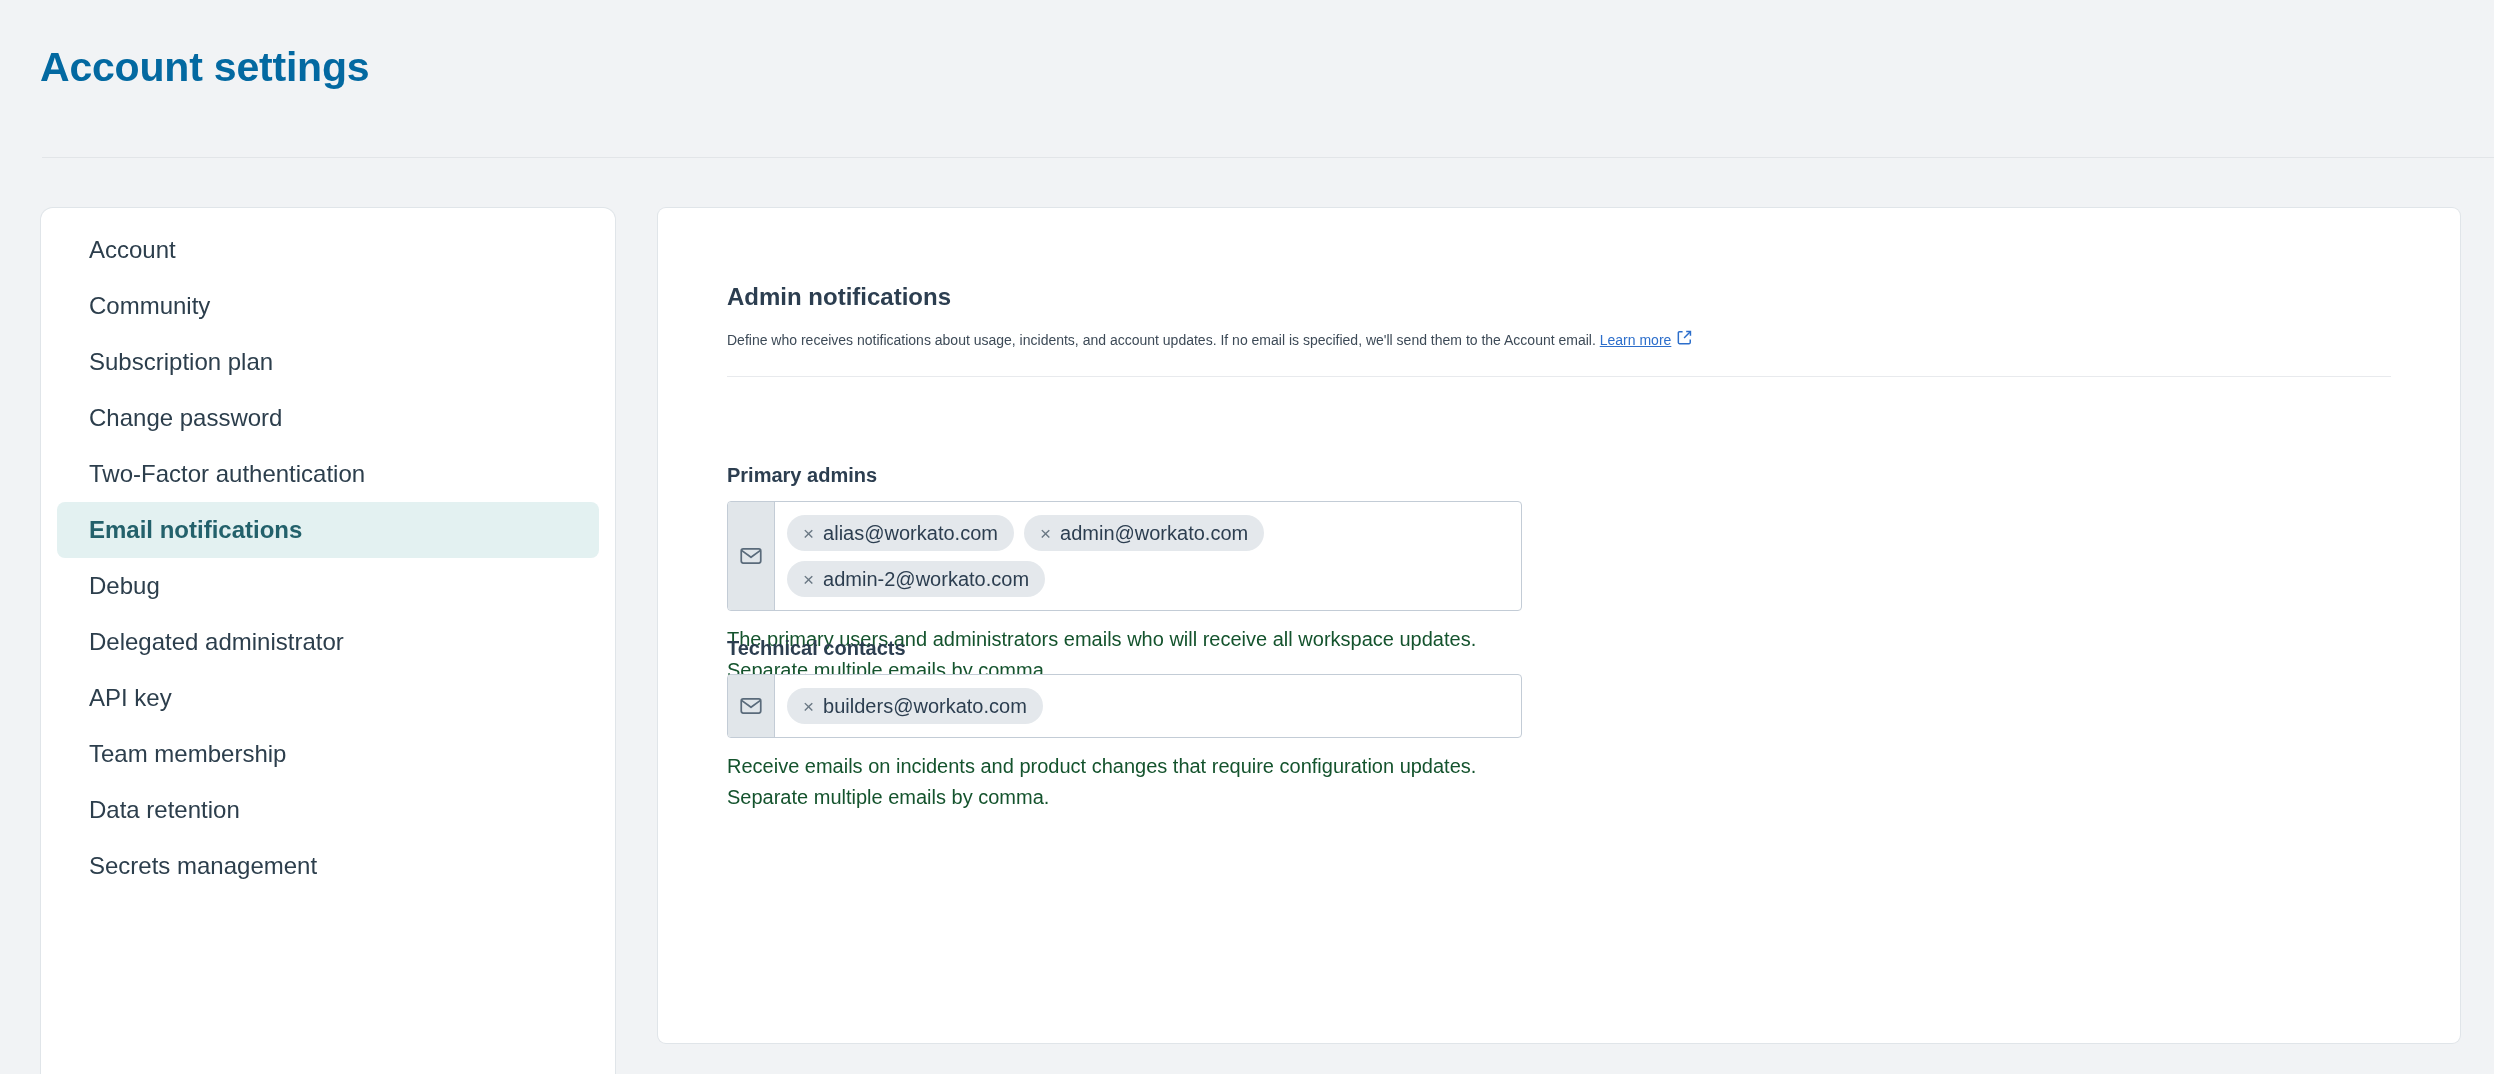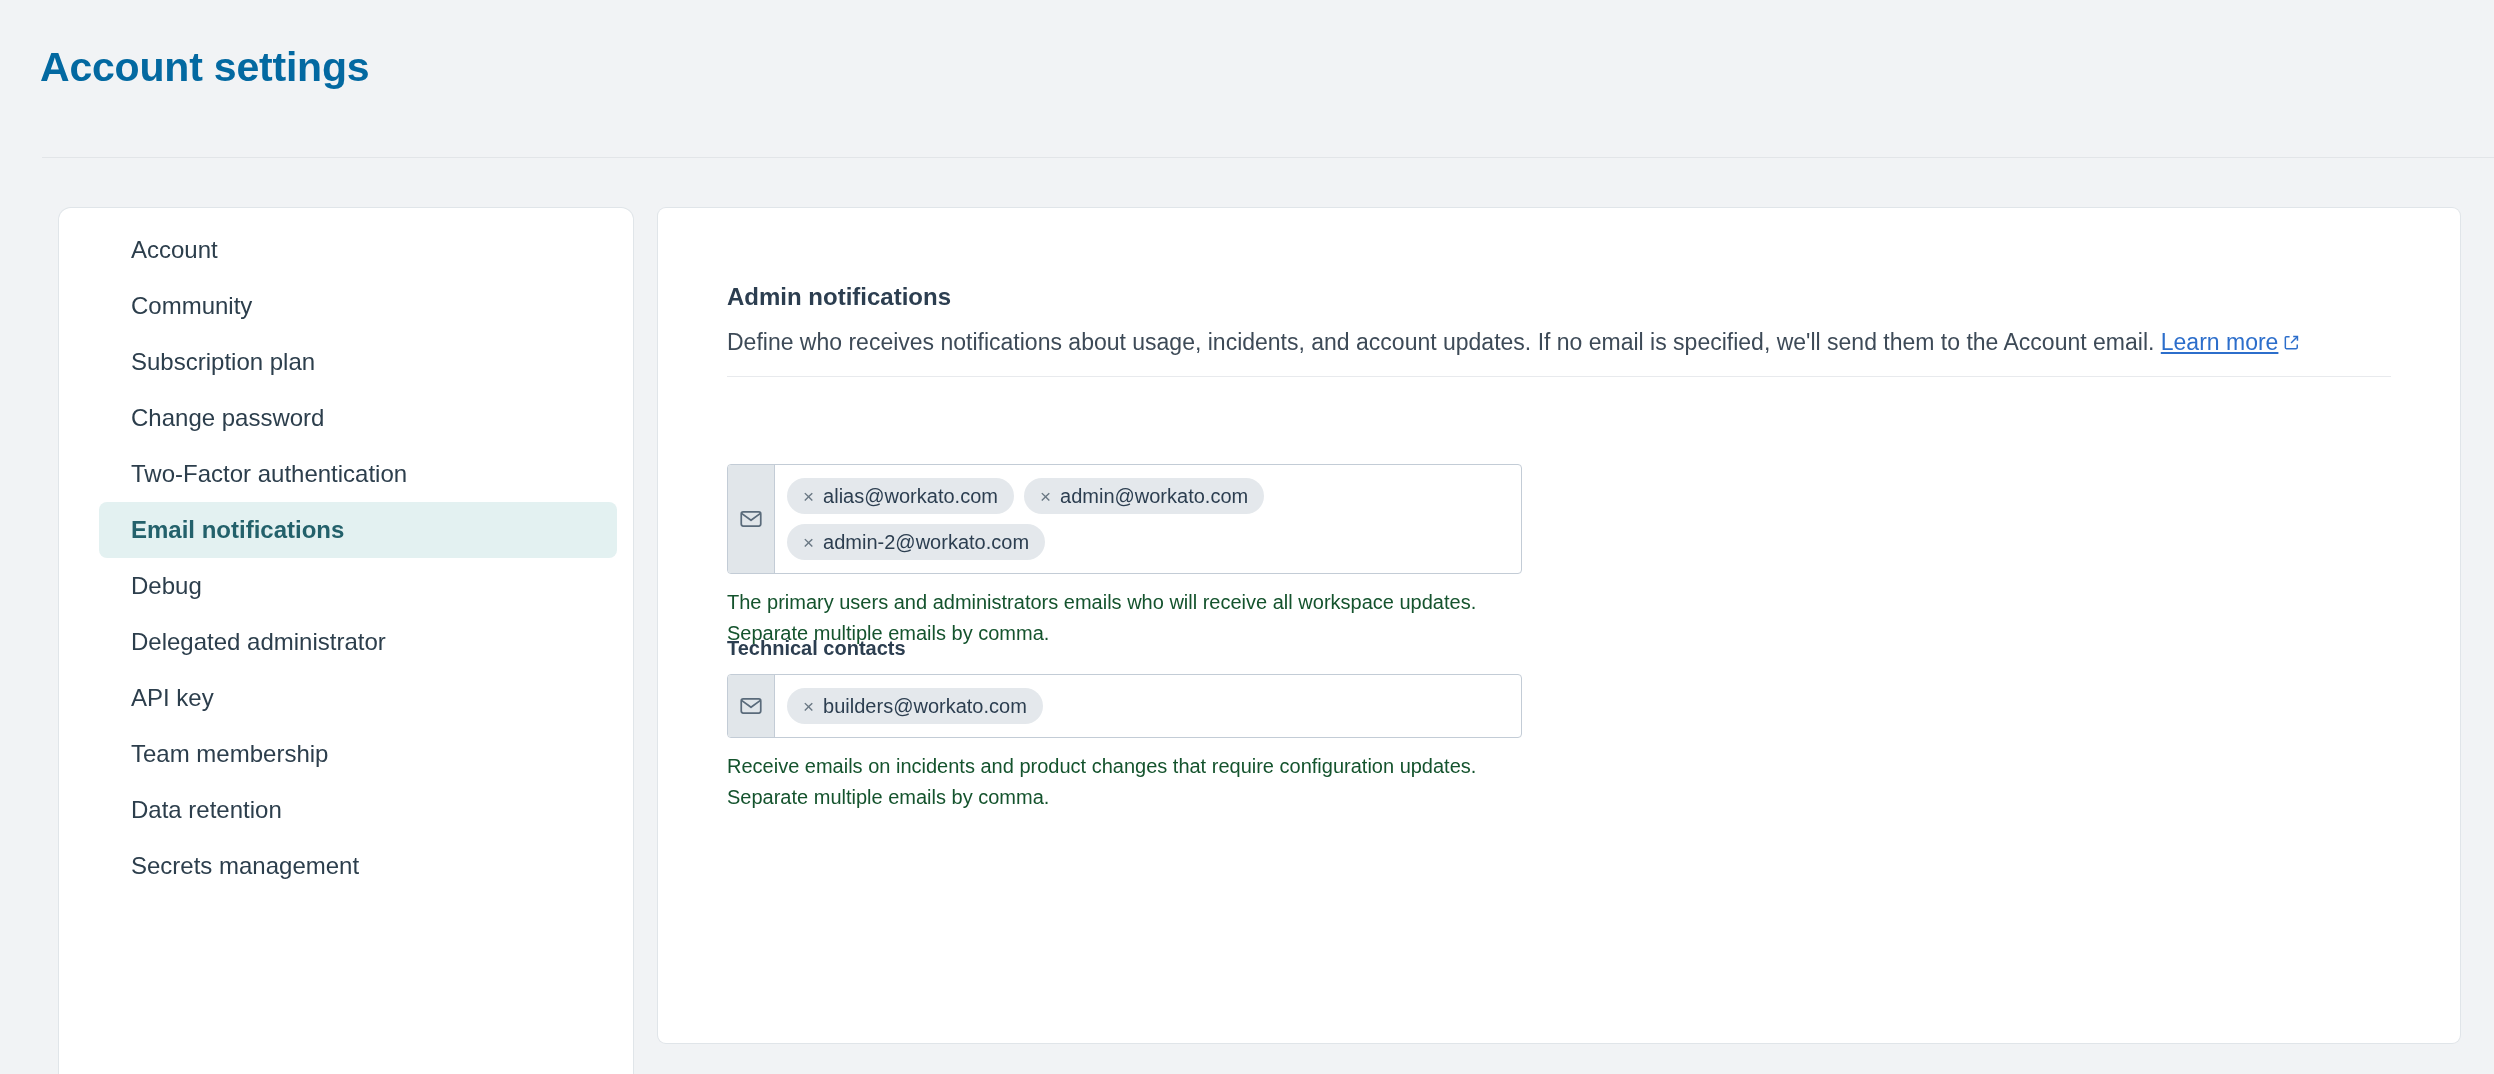--- a/index.html
+++ b/index.html
@@ -40,30 +40,29 @@
     left: 42px;
     top: 157px;
     width: 2452px;
     height: 1px;
     background: #e2e5e8;
   }
 
   
   .sidebar-card {
     position: absolute;
-    left: 59px;
+    left: 41px;
     top: 208px;
     width: 574px;
     height: 866px;
     background: #ffffff;
     border-radius: 12px 12px 0 0;
     box-shadow: 0 0 0 1px rgba(210,216,222,0.55);
     overflow: hidden;
     padding-top: 14px;
-    padding-left: 24px;
   }
   .nav-list { list-style: none; }
   .nav-item {
     position: relative;
     display: flex;
     align-items: center;
     height: 56px;
     margin: 0 16px;
     padding: 0 32px;
     border-radius: 8px;
@@ -96,21 +95,21 @@
     left: 69px;
     top: 75px;
     font-size: 24px;
     font-weight: bold;
     color: #2c3e50;
   }
   .section-desc {
     position: absolute;
     left: 69px;
     top: 121px;
-    font-size: 23px;
+    font-size: 14px;
     color: #3d4a57;
     white-space: nowrap;
   }
   .learn-more {
     color: #2c6ecb;
     text-decoration: underline;
     cursor: pointer;
   }
   .ext-icon {
     display: inline-block;
@@ -253,20 +252,21 @@
       <span class="learn-more">Learn more</span><span class="ext-icon"><svg width="17" height="17" viewBox="0 0 16 16" fill="none" stroke="#2c6ecb" stroke-width="1.4">
             <path d="M6.2 2.6H3.2a1 1 0 0 0-1 1v9.2a1 1 0 0 0 1 1h9.2a1 1 0 0 0 1-1v-3"></path>
             <path d="M9.6 2.4h4v4"></path>
             <path d="M13.2 2.8 7.6 8.4"></path>
           </svg></span>
     </div>
 
     <div class="main-divider"></div>
 
     <div class="field-group primary">
+      <div class="field-label">Primary admins</div>
       <div class="token-field">
         <div class="field-prefix">
           <svg width="26" height="26" viewBox="0 0 24 24" fill="none" stroke="#5a6b7b" stroke-width="1.6" stroke-linecap="round" stroke-linejoin="round">
             <rect x="3" y="5.5" width="18" height="13" rx="1.8"></rect>
             <path d="M3.6 7 12 13.2 20.4 7"></path>
           </svg>
         </div>
         <div class="token-area" id="primary-tokens">
             <span class="token">
               <span class="token-x">×</span>

